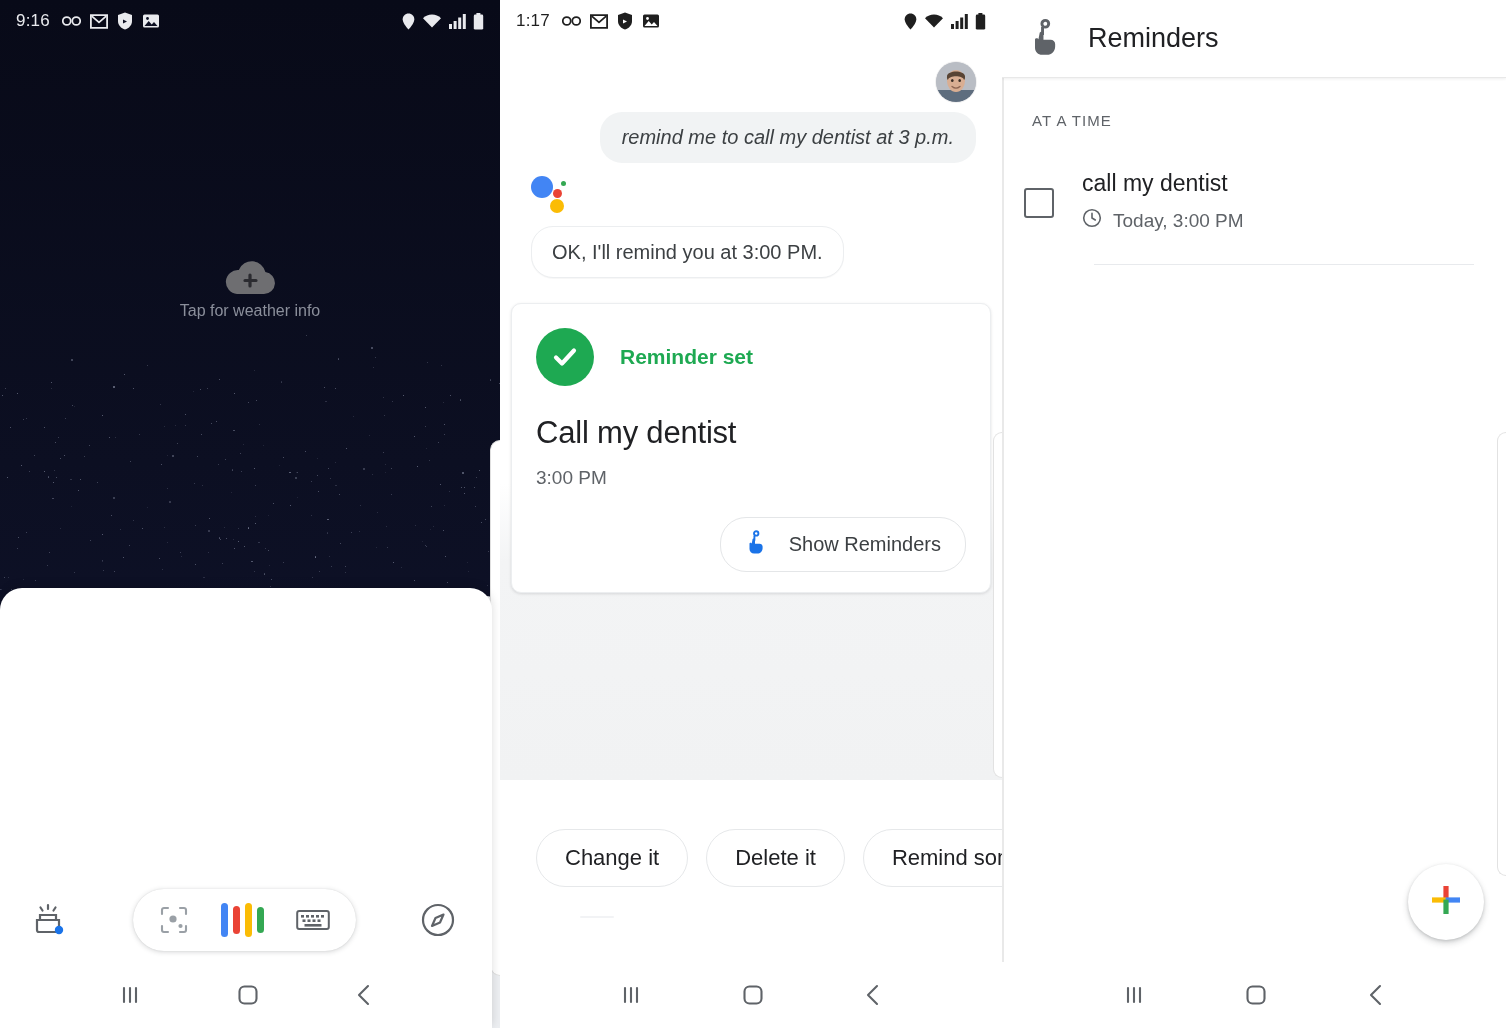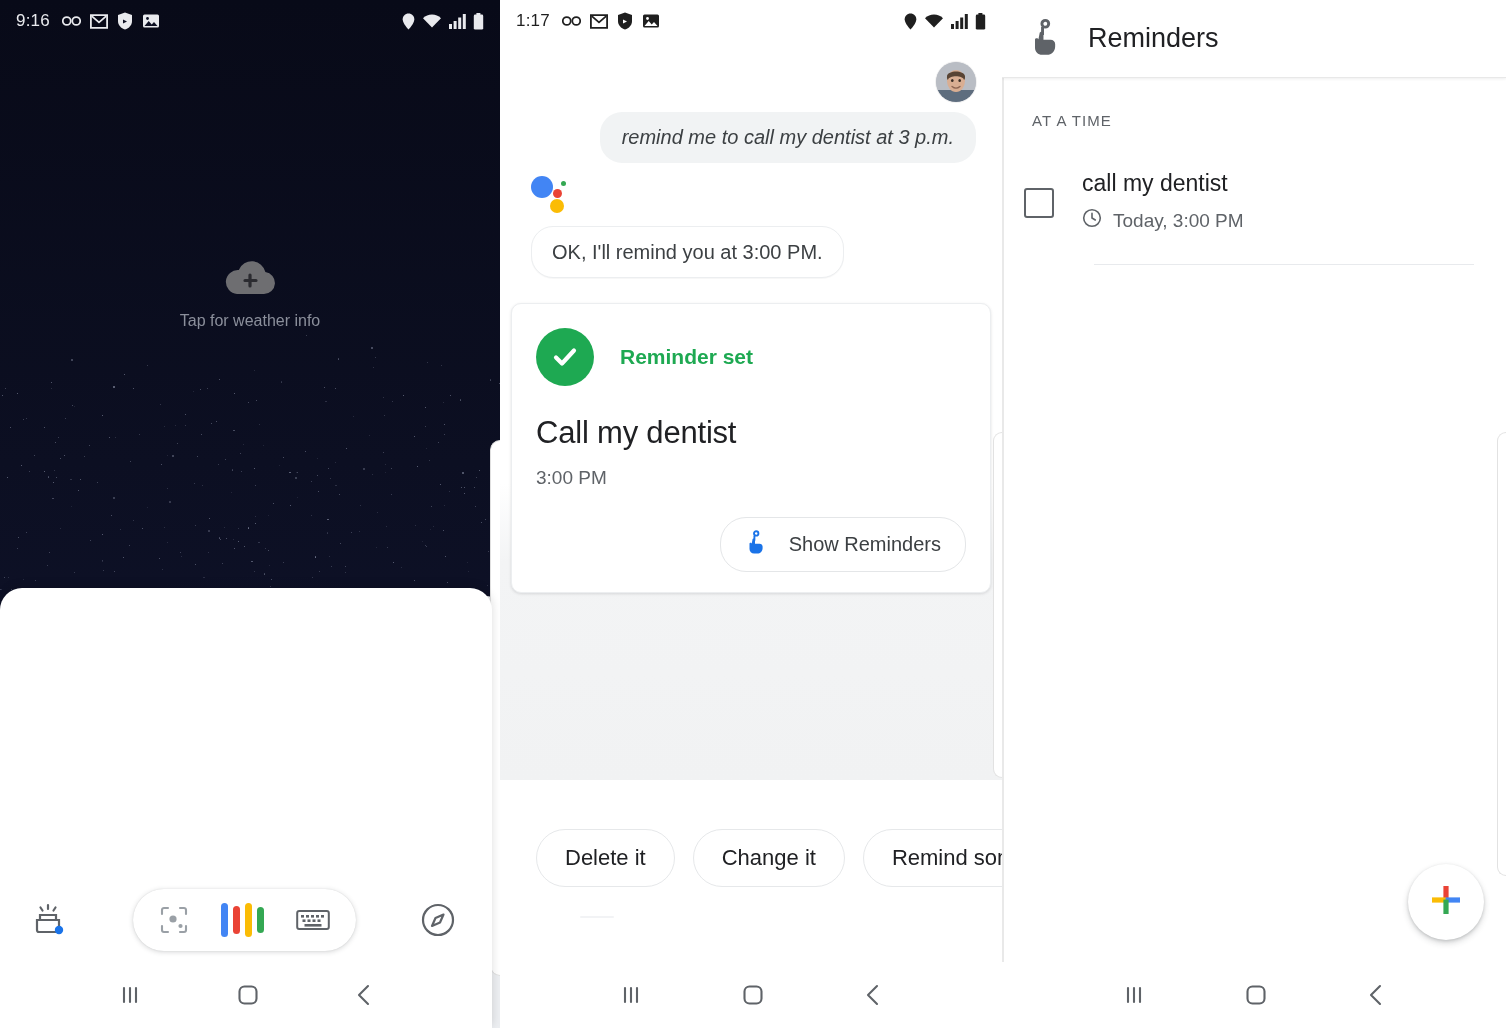--- a/index.html
+++ b/index.html
@@ -33,21 +33,21 @@
     position:absolute; inset:0;
     background:
       radial-gradient(ellipse 420px 230px at 52% 72%, rgba(70,85,135,.22), transparent 72%),
       linear-gradient(180deg,#080a18 0%, #0c0f22 45%, #111531 100%);
   }
   .stars { position:absolute; inset:0; opacity:.75; }
   .star { position:absolute; background:#cfd6ee; border-radius:50%; }
 
   .weather {
     position:absolute; left:0; right:0; top:258px;
-    display:flex; flex-direction:column; align-items:center; gap:10px;
+    display:flex; flex-direction:column; align-items:center; 
   }
   .weather-label { color:#8b8f9b; font-size:16px; }
 
   .sheet {
     position:absolute; left:0; right:8px; bottom:0; top:588px;
     background:#fff; border-top-left-radius:22px; border-top-right-radius:22px;
     box-shadow:0 -2px 10px rgba(0,0,0,.14);
   }
   .sheet-behind {
     position:absolute; right:0; top:596px; bottom:0; width:14px;
@@ -731,22 +731,22 @@
         <span>Show Reminders</span>
       </button>
     </div>
   </div>
 
   <div class="card-right-edge"></div>
 
   <div class="ghost-line" style="left:80px;  bottom:110px; width:34px;"></div>
 
   <div class="suggest-row">
+    <span class="suggest-chip">Change it</span>
     <span class="suggest-chip">Delete it</span>
-    <span class="suggest-chip">Change it</span>
     <span class="suggest-chip">Remind someone</span>
   </div>
 
   <div class="navbar">
     <span class="ic-btn">
       <svg width="26" height="22" viewBox="0 0 26 22">
           <g stroke="#5f6368" stroke-width="2.1" stroke-linecap="round">
             <path d="M7 4v14M13 4v14M19 4v14"></path>
           </g>
         </svg>

